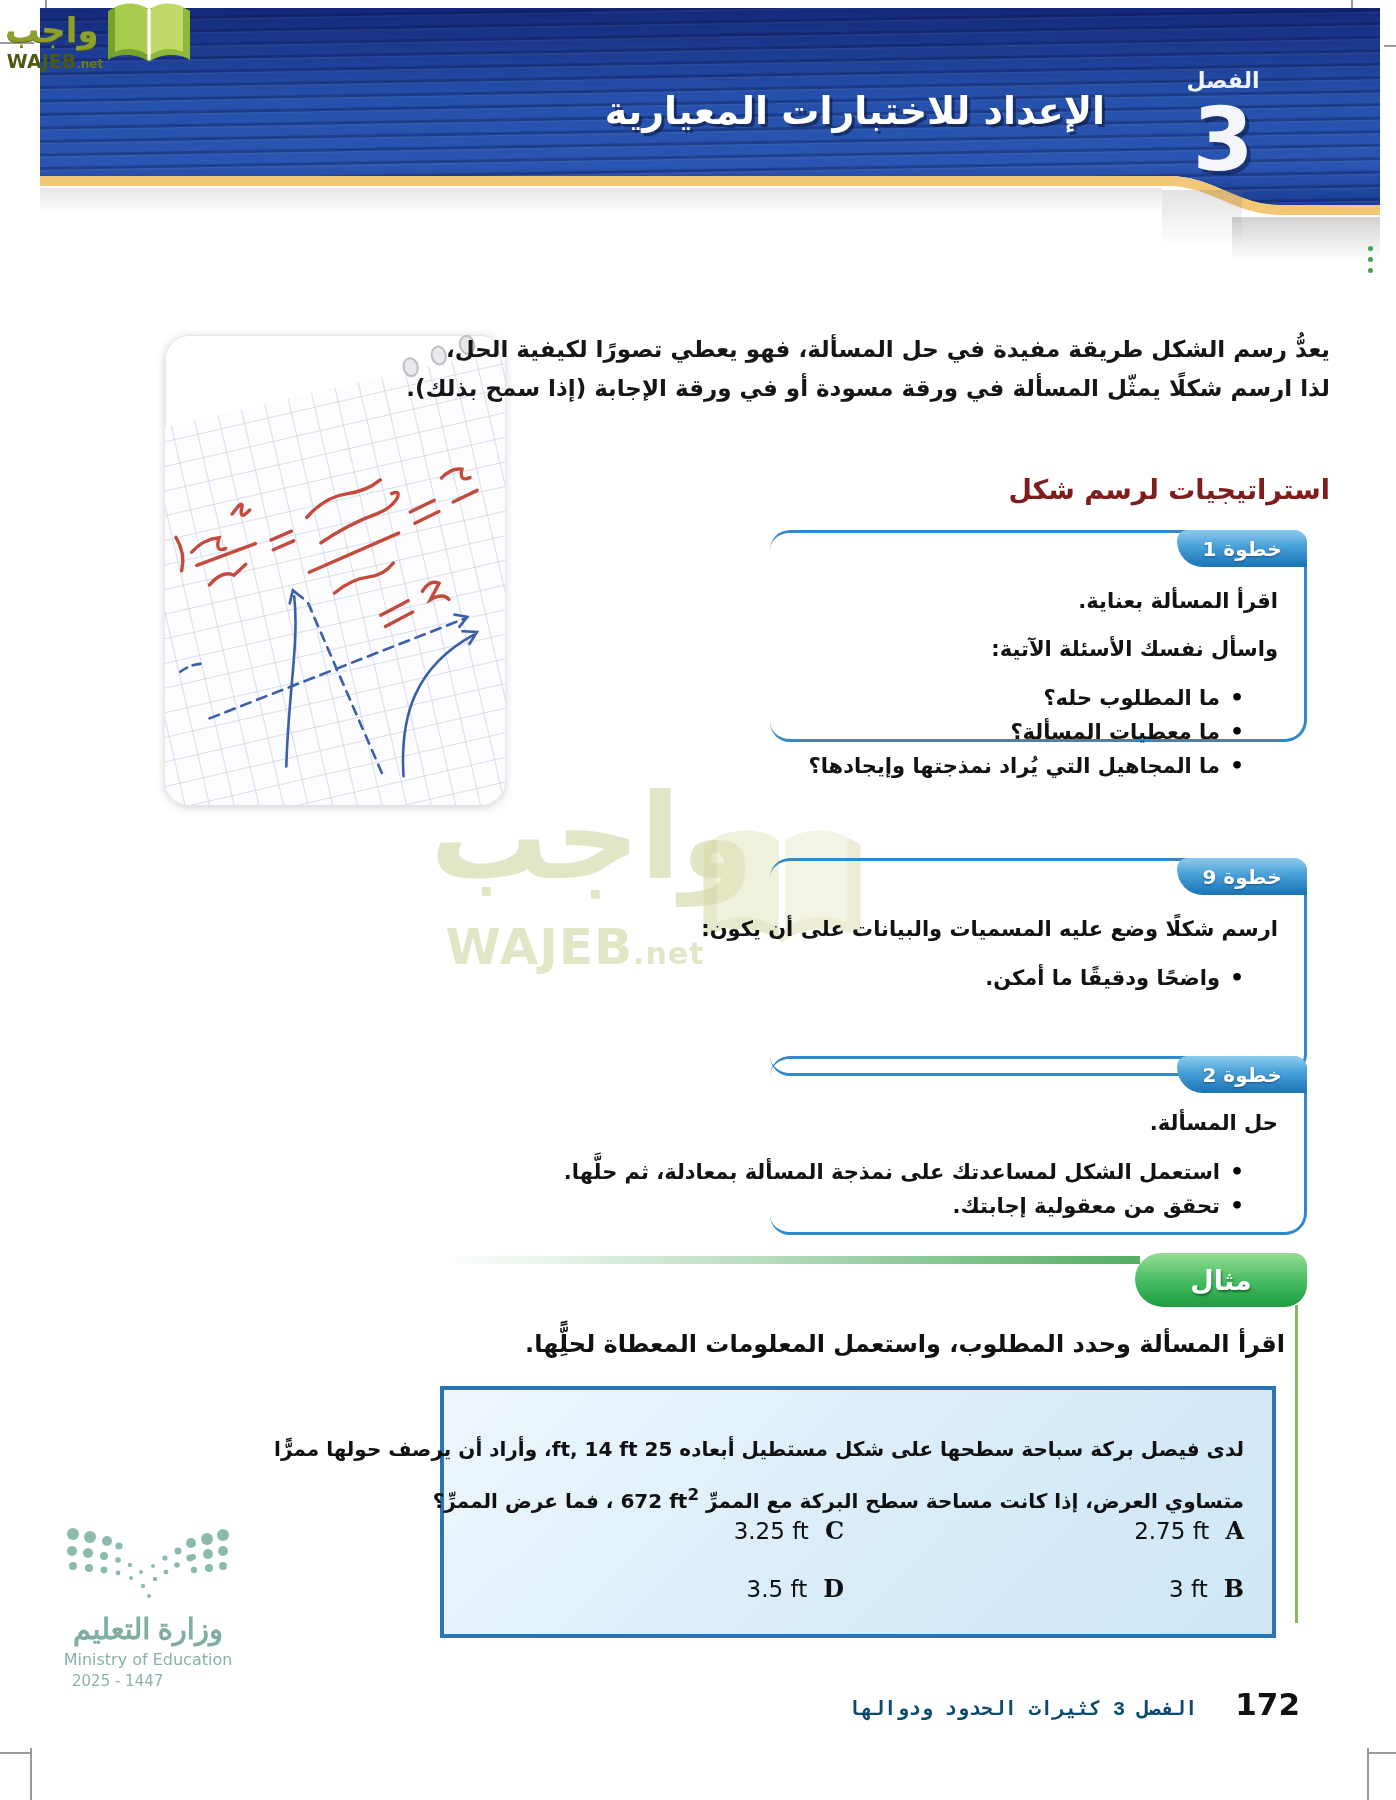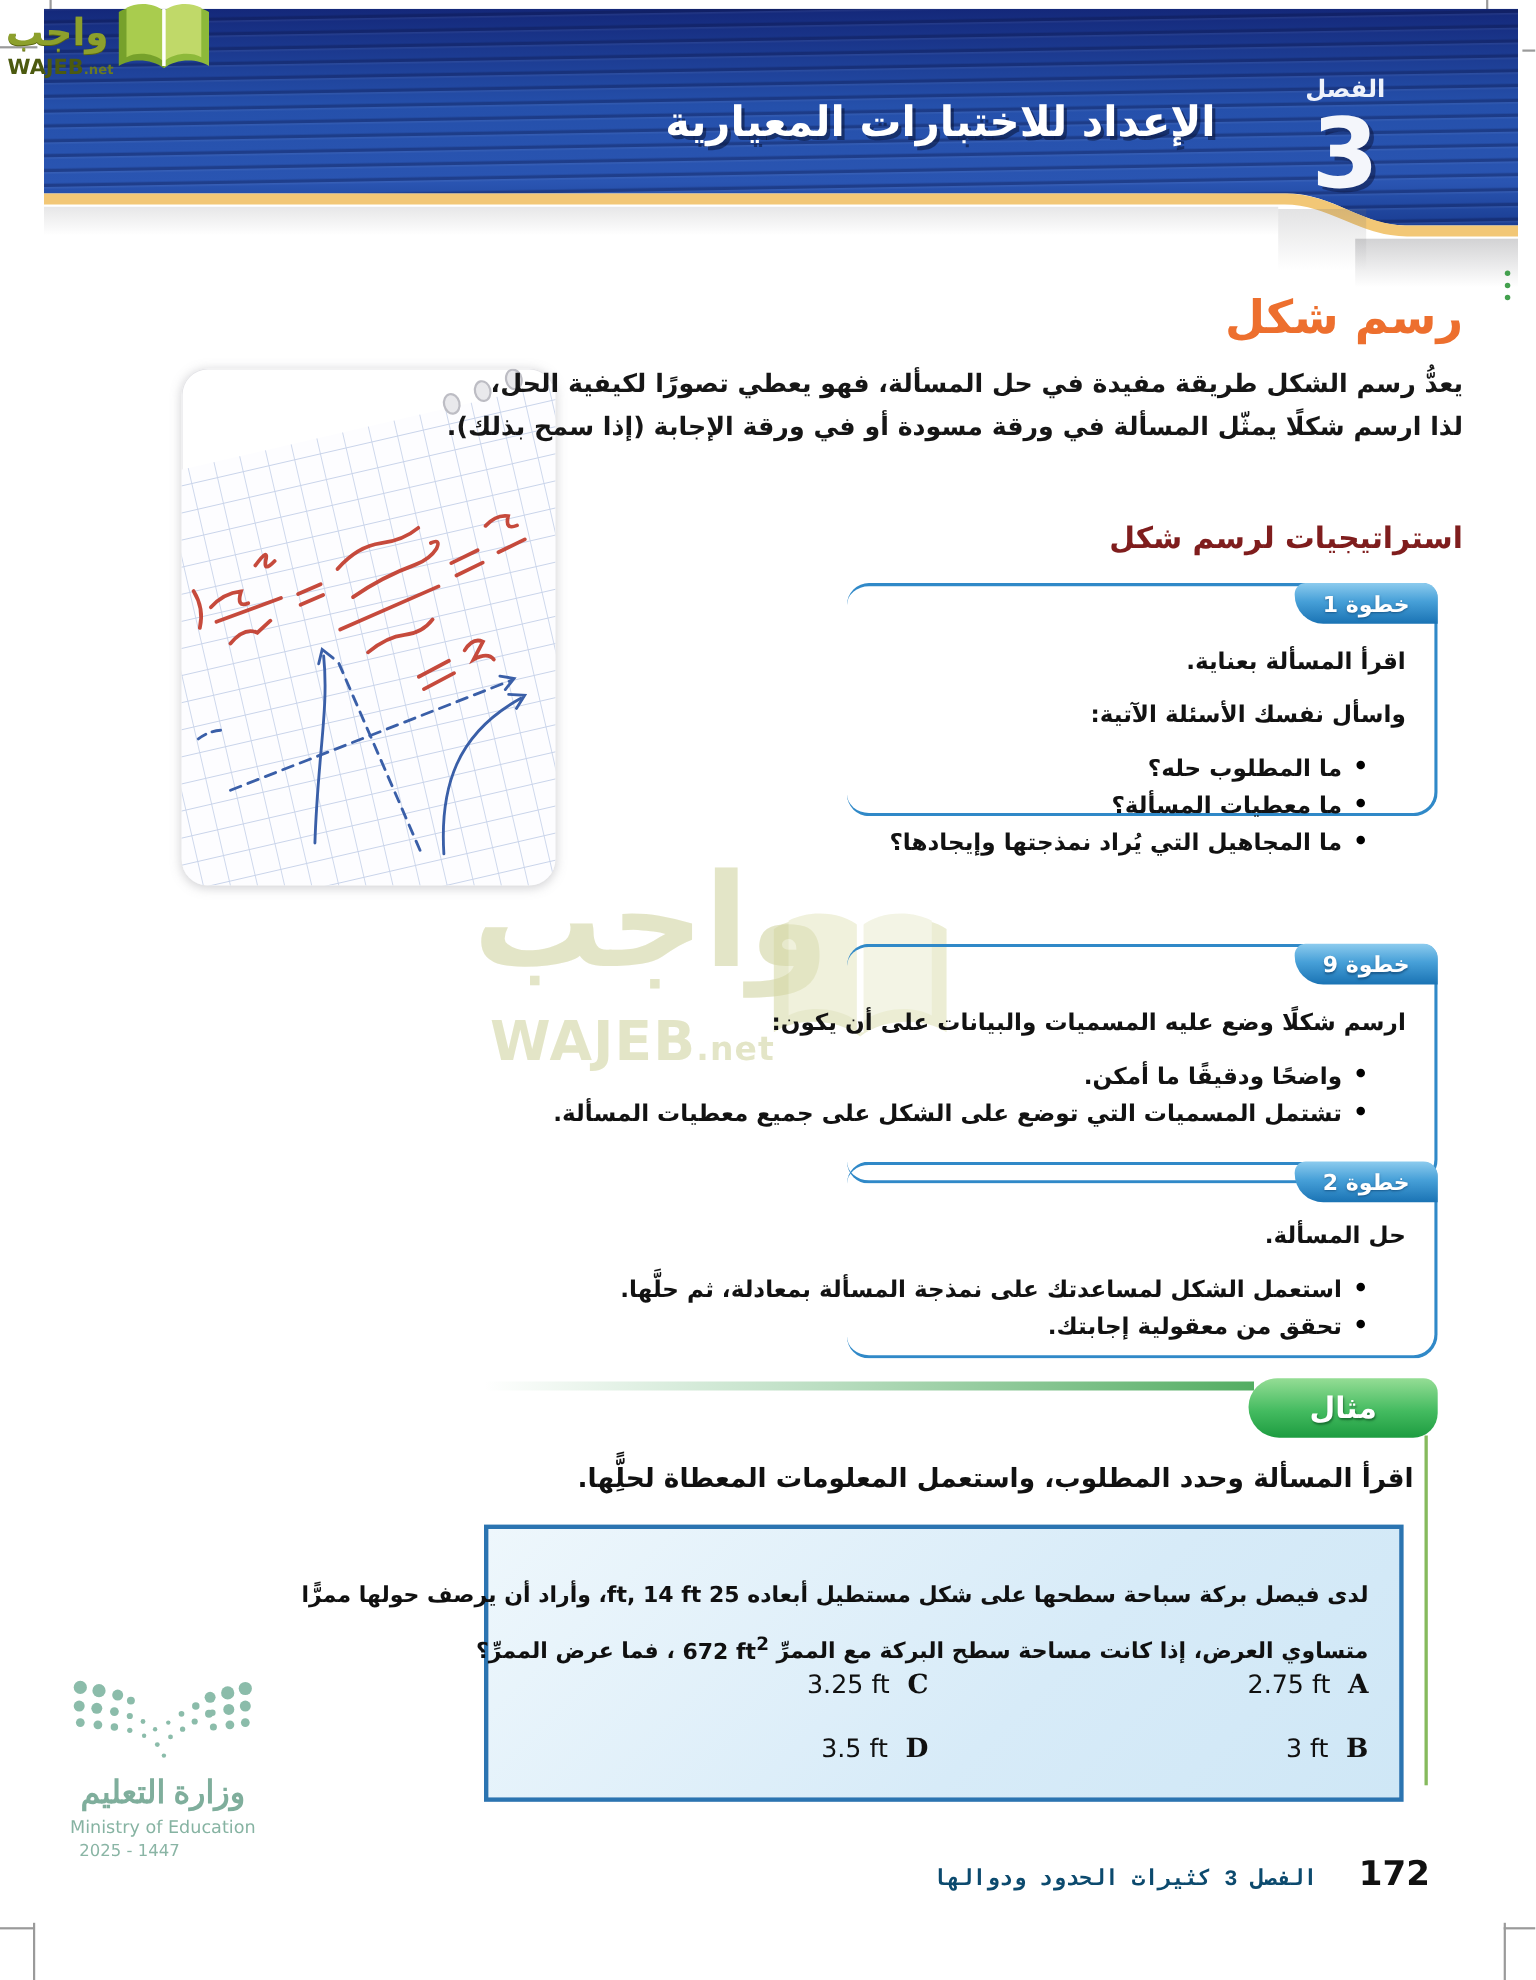--- a/index.html
+++ b/index.html
@@ -179,21 +179,20 @@
   <div class="wm wm-ar">واجب</div>
   <div class="wm wm-net"><span>WAJEB</span><small>.net</small></div>
   <svg class="abs" style="left:692px;top:790px;z-index:1;opacity:.55;" width="180" height="205" viewBox="0 0 94 68">
     <path d="M47,10 C36,2 16,2 6,9 L6,58 C16,51 36,51 47,60 Z" fill="#d5d8a4"></path>
     <path d="M47,10 C58,2 78,2 88,9 L88,58 C78,51 58,51 47,60 Z" fill="#dde0b2"></path>
     <path d="M47,8 C38,0 22,0 13,5 L13,50 C22,45 38,46 47,54 Z" fill="#e4e6c0"></path>
     <path d="M47,8 C56,0 72,0 81,5 L81,50 C72,45 56,46 47,54 Z" fill="#eaecd0"></path>
     <rect x="45.4" y="6" width="3.2" height="52" fill="#ffffff"></rect>
   </svg>
 
-  <div class="lesson-title rtl">رسم شكل</div>
   <div class="intro rtl">
     <div>يعدُّ رسم الشكل طريقة مفيدة في حل المسألة، فهو يعطي تصورًا لكيفية الحل،</div>
     <div>لذا ارسم شكلًا يمثّل المسألة في ورقة مسودة أو في ورقة الإجابة (إذا سمح بذلك).</div>
   </div>
   <div class="strategies rtl">استراتيجيات لرسم شكل</div>
 
   <div class="step-box rtl" style="top:530px;height:212px;">
     <div class="step-tab">خطوة 1</div>
     <div class="step-body">
       <div class="step-line">اقرأ المسألة بعناية.</div>
@@ -205,21 +204,20 @@
       </ul>
     </div>
   </div>
 
   <div class="step-box rtl" style="top:858px;height:218px;">
     <div class="step-tab">خطوة 9</div>
     <div class="step-body">
       <div class="step-line">ارسم شكلًا وضع عليه المسميات والبيانات على أن يكون:</div>
       <ul class="step-bullets">
         <li>واضحًا ودقيقًا ما أمكن.</li>
-        <li>تشتمل المسميات التي توضع على الشكل على جميع معطيات المسألة.</li>
       </ul>
     </div>
   </div>
 
   <div class="step-box rtl" style="top:1056px;height:179px;">
     <div class="step-tab">خطوة 2</div>
     <div class="step-body" style="padding-top:48px;">
       <div class="step-line">حل المسألة.</div>
       <ul class="step-bullets">
         <li>استعمل الشكل لمساعدتك على نمذجة المسألة بمعادلة، ثم حلَّها.</li>

